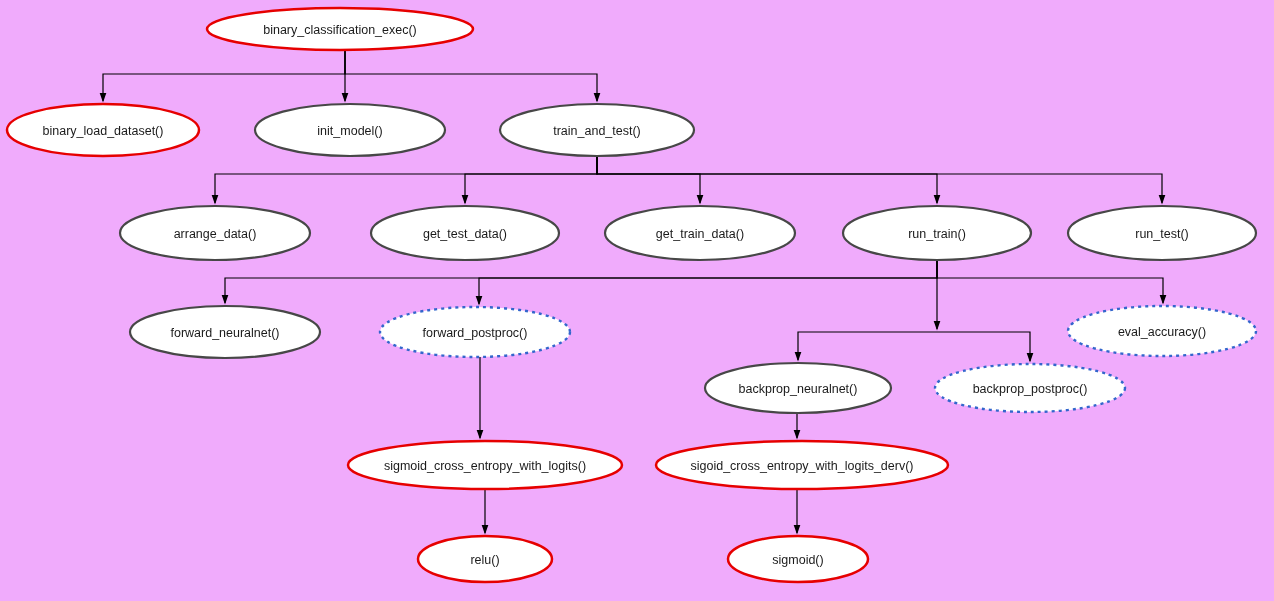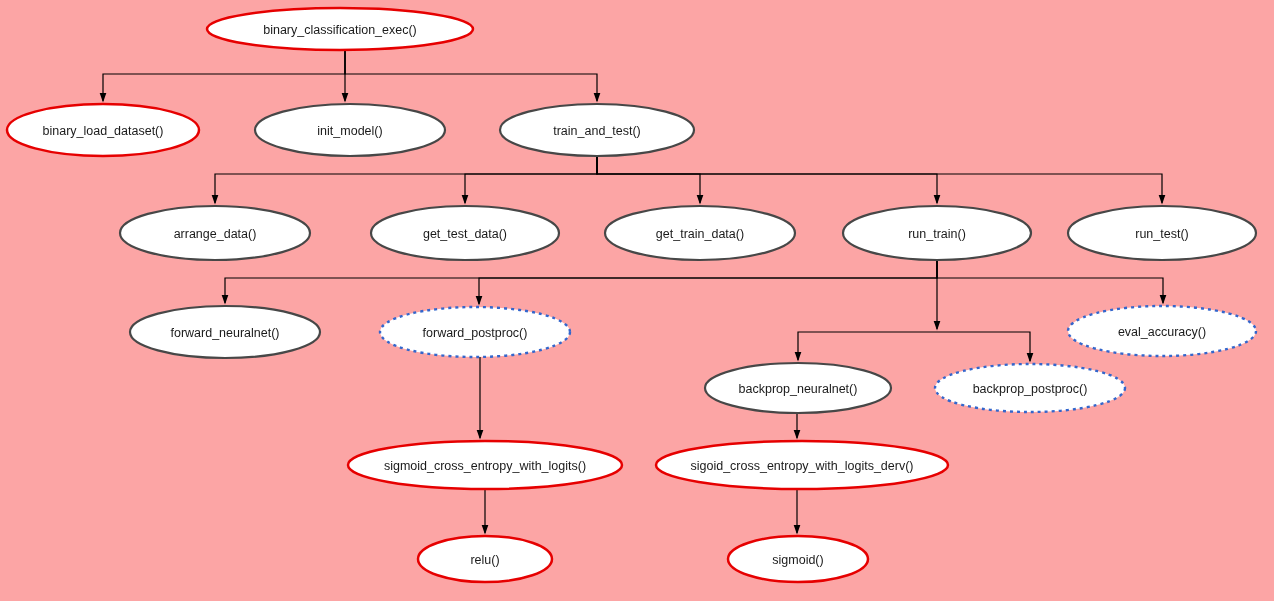--- a/index.html
+++ b/index.html
@@ -5,21 +5,21 @@
   html, body {
     margin: 0;
     padding: 0;
     background: #ffffff;
     font-family: "Liberation Sans", sans-serif;
   }
   .canvas {
     position: relative;
     width: 1274px;
     height: 601px;
-    background: #fca5a5;
+    background: #f0abfc;
     overflow: hidden;
   }
   svg { display: block; }
   .node-label {
     font-family: "Liberation Sans", sans-serif;
     font-size: 12.5px;
     fill: #1a1a1a;
   }
   .edge { fill: none; }
 </style>

